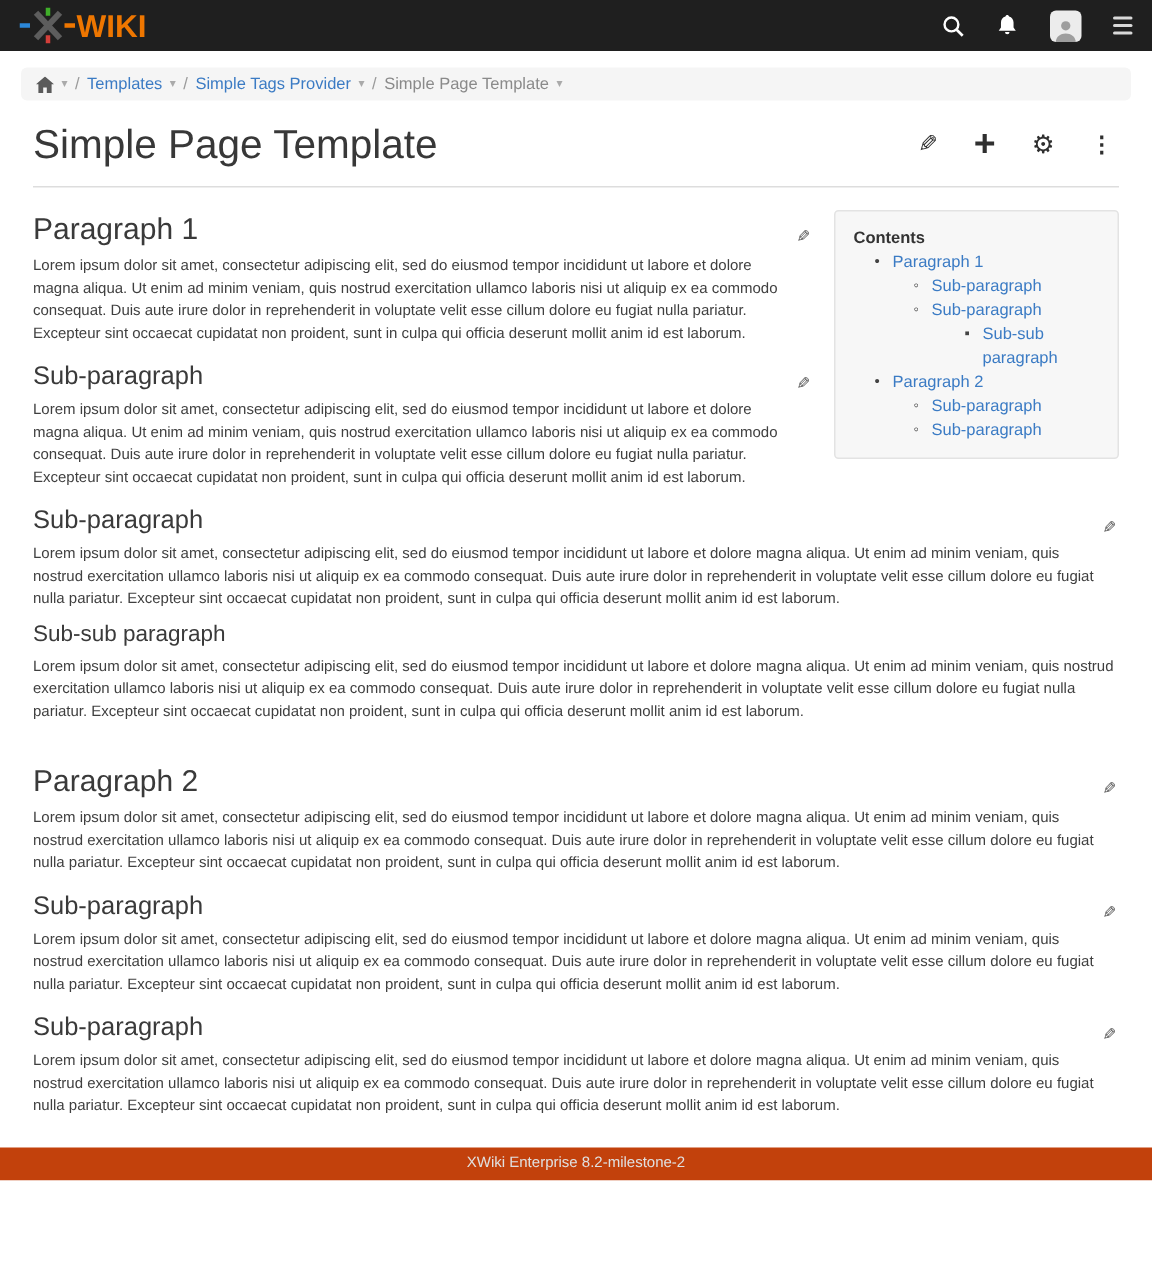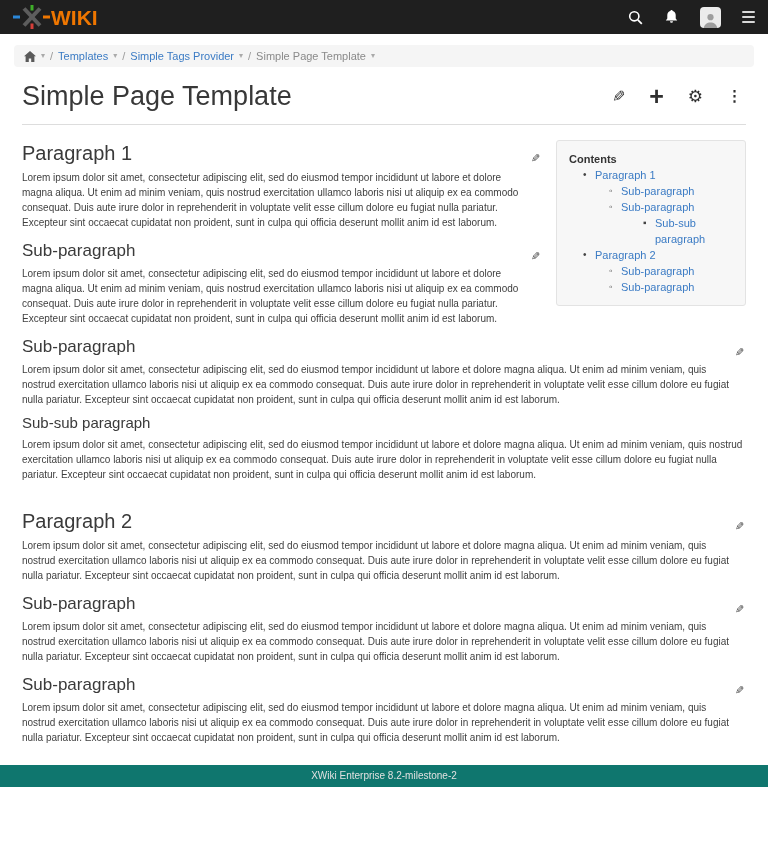--- a/index.html
+++ b/index.html
@@ -63,21 +63,21 @@
   .sec p { margin:0 0 2px; line-height:15px; }
   .pencil { float:right; font-size:11px; color:#4a4a4a; transform:scaleX(-1); margin:5px 2px 0 10px; cursor:pointer; }
 
   
   .doc-footer { clear:both; margin-top:8px; background:#fbfbfb; border:1px solid #ececec; border-radius:4px;
                 padding:8px 12px; font-size:10px; color:#8a8a8a; display:flex; align-items:center; }
   .tags-add { color:#8a8a8a; text-decoration:none; cursor:pointer; }
   .created { margin-left:auto; }
 
   
-  .version-bar { margin-top:20px; background:#0f766e; color:#e0e0e0; font-size:10px; text-align:center;
+  .version-bar { margin-top:20px; background:#c2410c; color:#e0e0e0; font-size:10px; text-align:center;
                  padding:5px 0 6px; }
 </style>
 </head>
 <body>
 
 <div class="navbar">
   <div class="logo">
     <svg width="88" height="24" viewBox="0 0 88 24">
       <rect x="0" y="10.5" width="7" height="3" fill="#2b87d8"></rect>
       <line x1="11" y1="3.5" x2="27" y2="20.5" stroke="#5d5d5d" stroke-width="4"></line>

